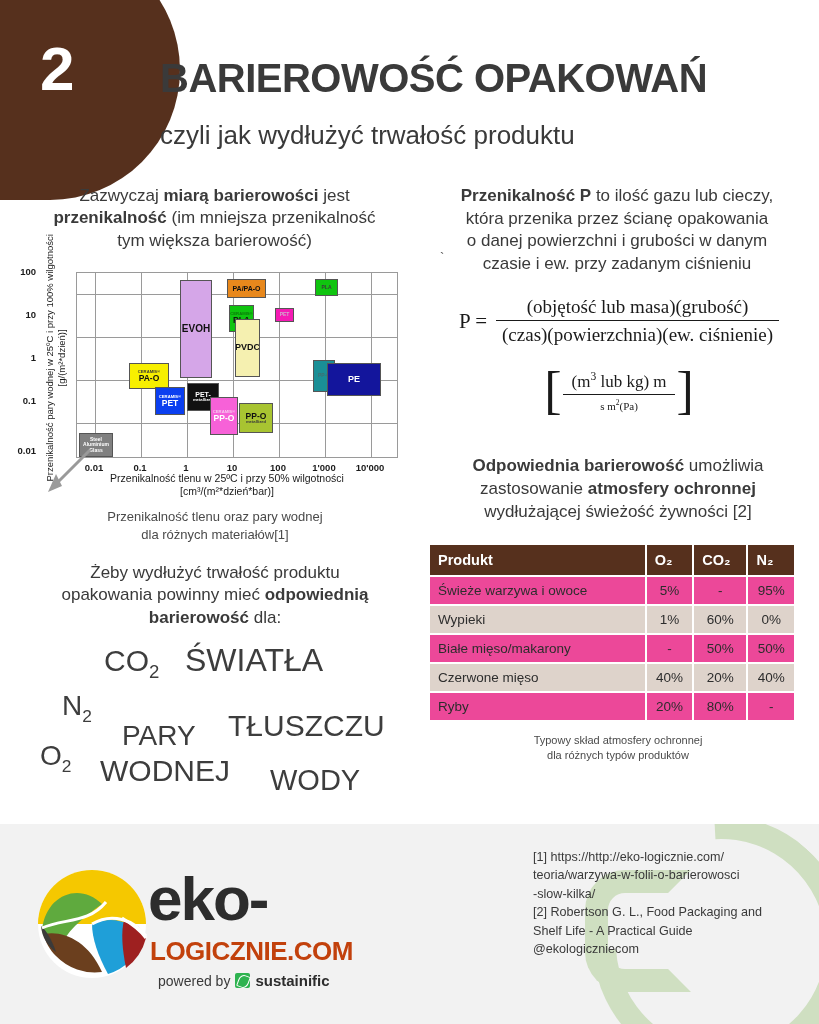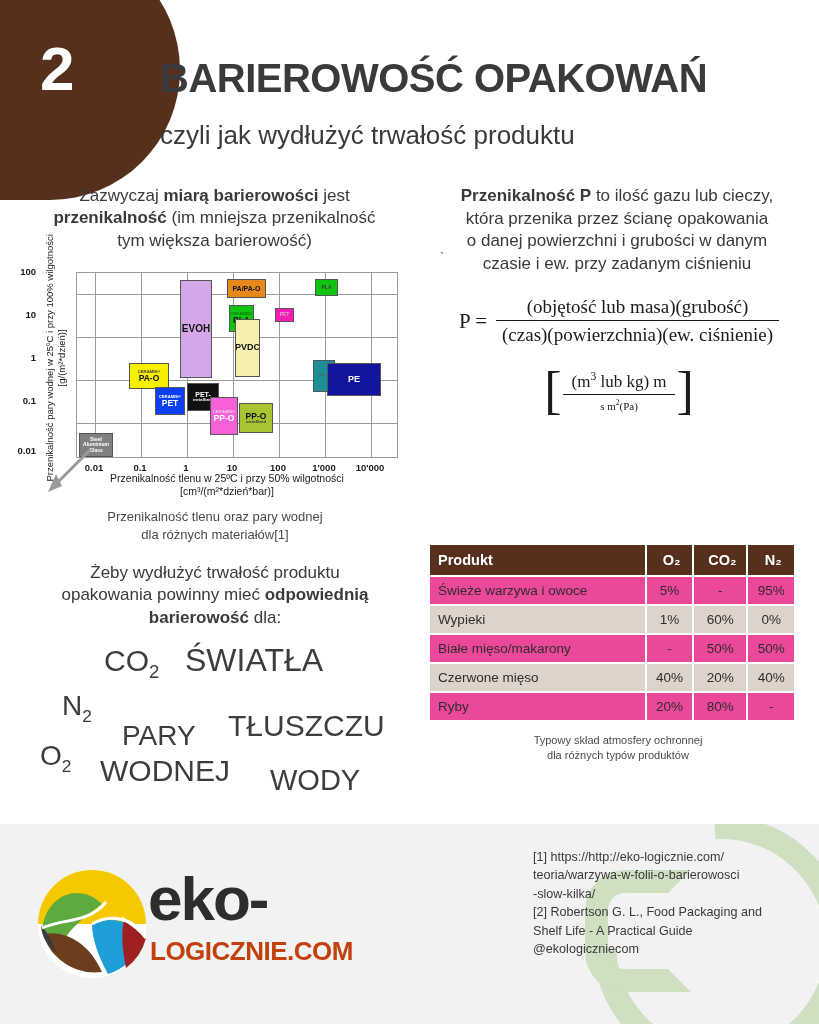--- a/index.html
+++ b/index.html
@@ -136,21 +136,21 @@
   .lead-right2 b{font-weight:bold;}
 
   table.atmos{
     position:absolute;left:428px;top:543px;width:368px;
     border-collapse:separate;border-spacing:2px 2px;
   }
   table.atmos th{
     background:#56301d;color:#ffffff;font-size:14.5px;font-weight:bold;
     padding:7px 8px;text-align:left;
   }
-  table.atmos th.c{text-align:center;padding-left:8px;padding-right:4px;}
+  table.atmos th.c{text-align:left;padding-left:8px;padding-right:4px;}
   table.atmos td{
     font-size:13.5px;color:#2d2d2d;padding:6px 8px;text-align:left;
   }
   table.atmos td.c{text-align:center;padding-left:4px;padding-right:4px;}
   table.atmos tr.odd td{background:#ec4899;}
   table.atmos tr.even td{background:#ded3cb;}
 
   .cap-right{
     position:absolute;left:424px;top:733px;width:388px;text-align:center;
     font-size:11px;line-height:1.35;color:#4a4a4a;
@@ -371,20 +371,25 @@
 
   <div class="formula2">
     <span class="brk">[</span>
     <span class="frac2">
       <div class="num-part"><span>(m</span><sup>3</sup><span> lub kg) m</span></div>
       <div class="den-part"><span>s m</span><sup>2</sup><span>(Pa)</span></div>
     </span>
     <span class="brk">]</span>
   </div>
 
+  <div class="lead-right2">
+    <b>Odpowiednia barierowość</b><span> umożliwia</span><br>
+    <span>zastosowanie </span><b>atmosfery ochronnej</b><br>
+    <span>wydłużającej świeżość żywności [2]</span>
+  </div>
 
   <table class="atmos">
     <thead>
       <tr>
         <th>Produkt</th>
         <th class="c">O₂</th>
         <th class="c">CO₂</th>
         <th class="c">N₂</th>
       </tr>
     </thead>
@@ -441,20 +446,25 @@
       <path d="M8 66 C26 62 52 72 66 104 A54 54 0 0 1 20 88 C14 82 9 74 8 66 Z" fill="#6b3f1e"></path>
       <path d="M5 58 C10 62 16 72 20 84 C12 78 6 70 5 58 Z" fill="#3a3a3a"></path>
       <path d="M6 60 C28 50 52 56 70 34" fill="none" stroke="#ffffff" stroke-width="3"></path>
       <path d="M56 56 C76 44 98 52 110 68" fill="none" stroke="#ffffff" stroke-width="3"></path>
       <path d="M86 50 C96 56 104 62 110 70" fill="none" stroke="#ffffff" stroke-width="3"></path>
     </svg>
 
     <div class="logo-text">eko-</div>
     <div class="logo-text2">LOGICZNIE.COM</div>
 
+    <div class="powered">
+      <span>powered by</span>
+      <span class="sus-mark"></span>
+      <span class="sus-name">sustainific</span>
+    </div>
 
     <div class="refs" style="position:absolute;left:533px;top:24px;width:270px;">
       <span>[1] https://http://eko-logicznie.com/</span><br>
       <span>teoria/warzywa-w-folii-o-barierowosci</span><br>
       <span>-slow-kilka/</span><br>
       <span>[2] Robertson G. L., Food Packaging and</span><br>
       <span>Shelf Life - A Practical Guide</span><br>
       <span>@ekologiczniecom</span>
     </div>
   </div>

